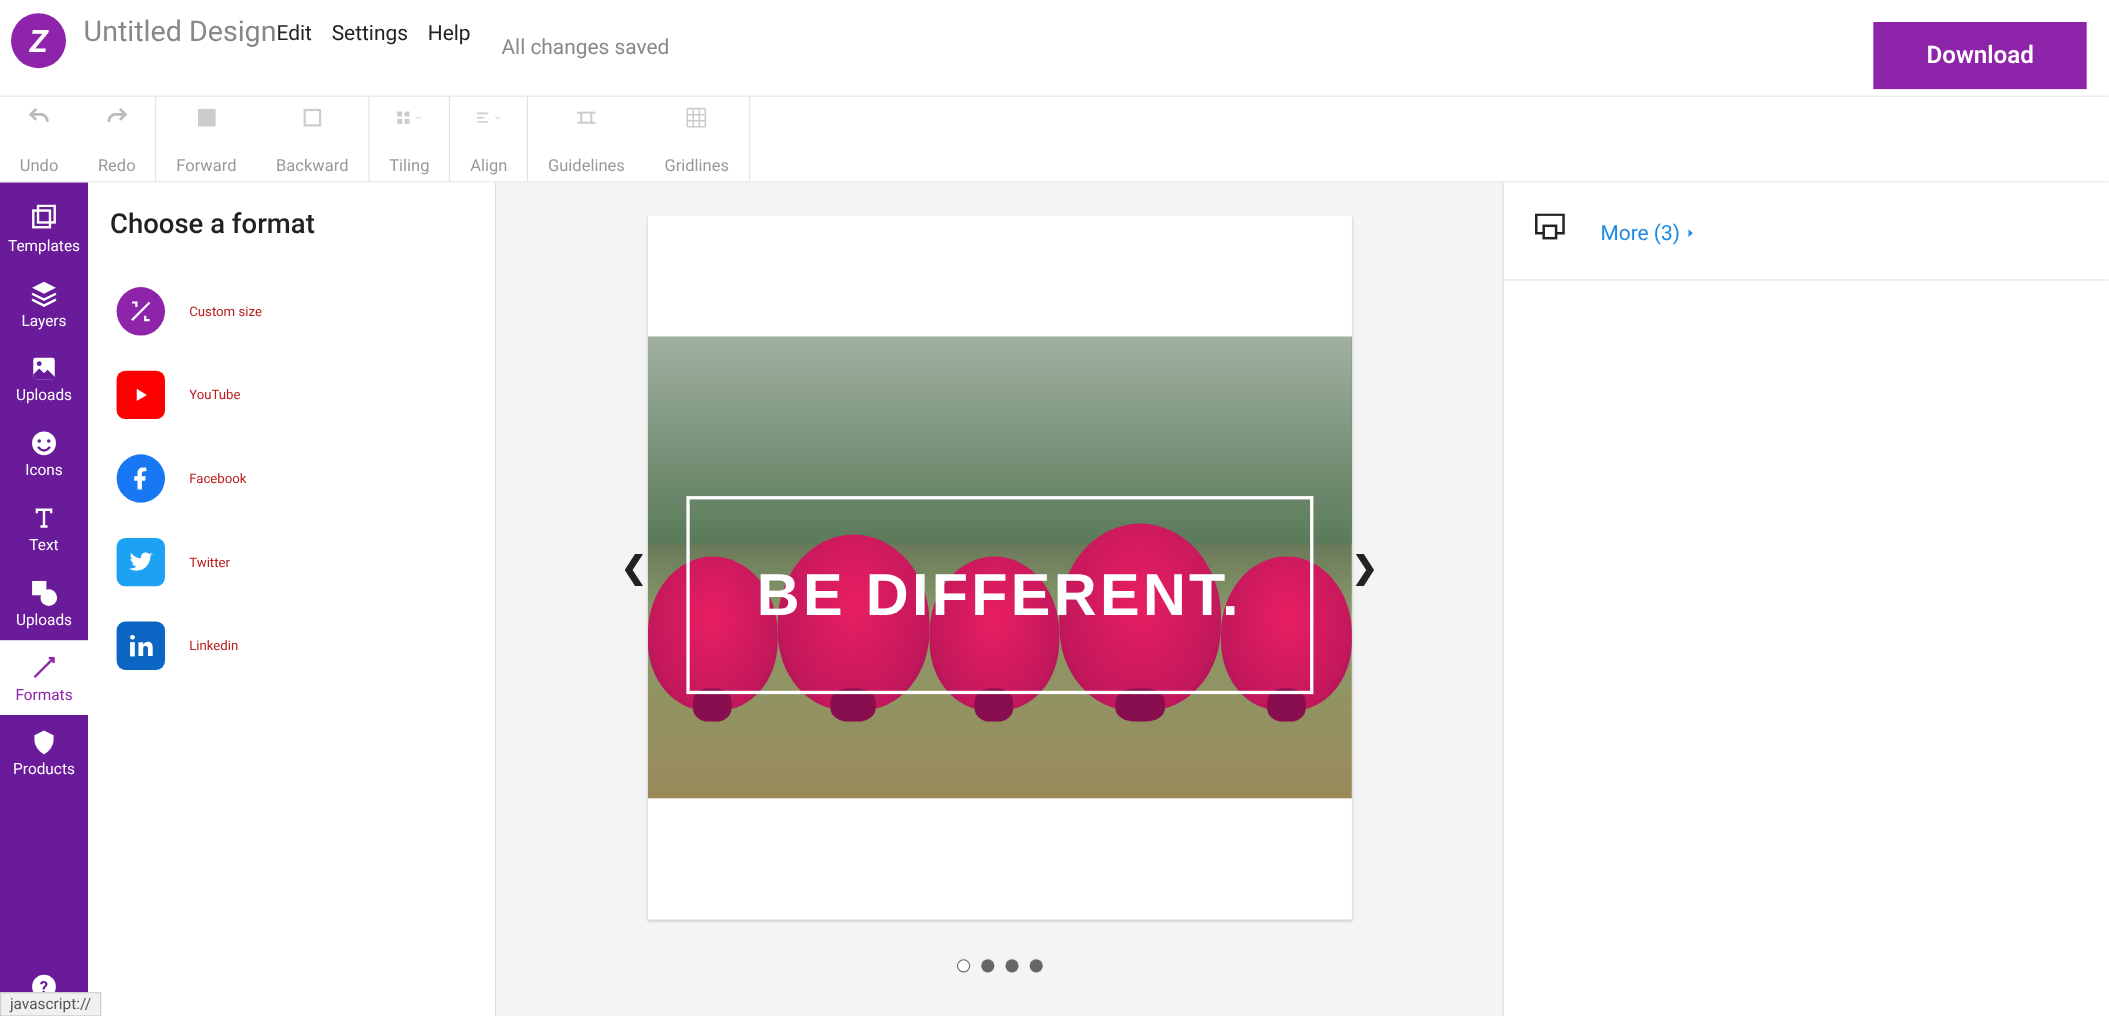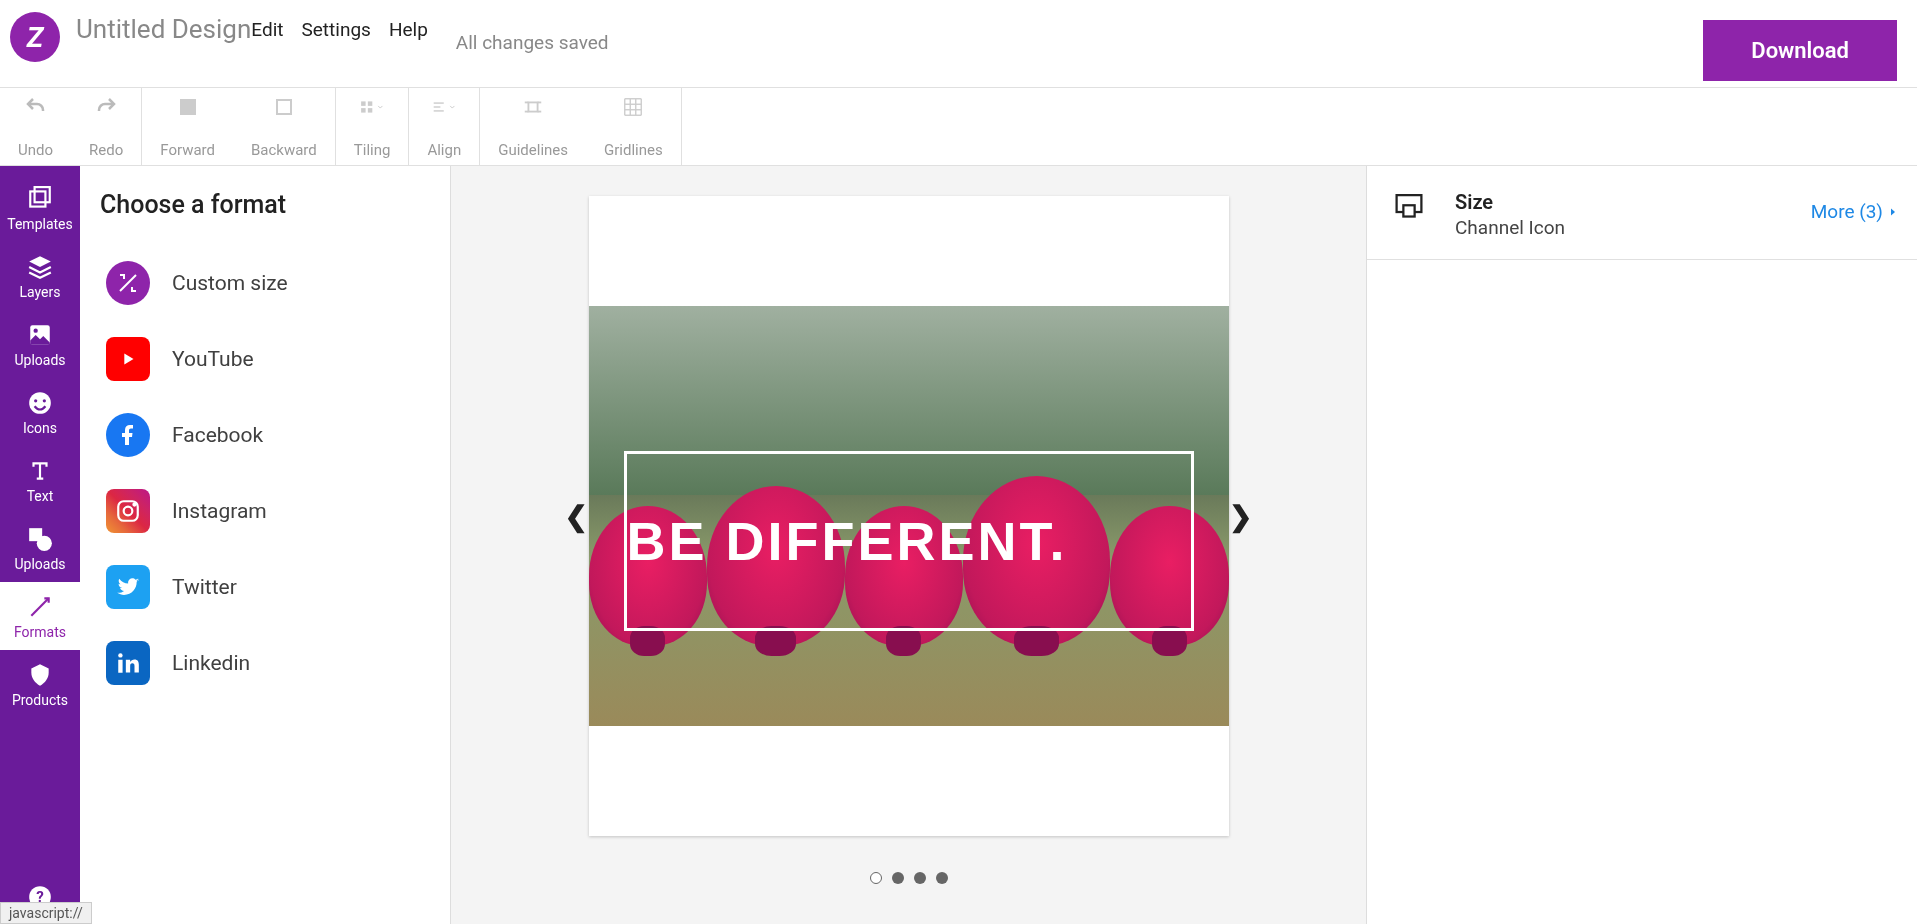--- a/index.html
+++ b/index.html
@@ -32,33 +32,33 @@
 .rail-item { width: 100%; display: flex; flex-direction: column; align-items: center; padding: 12px 1px 10px; cursor: pointer; color: #fff; }
 .rail-item.active { background: #fff; color: #8e24aa; }
 .rail-icon { width: 26px; height: 26px; margin-bottom: 4px; }
 .rail-label { font-size: 14px; }
 
 
 .format-panel { width: 370px; padding: 24px 20px; background: #fff; }
 .panel-title { font-size: 25px; font-weight: 500; color: #222; margin-bottom: 26px; }
 .fmt-item { display: flex; align-items: center; gap: 22px; padding: 16px 6px; cursor: pointer; }
 .fmt-icon { width: 44px; height: 44px; border-radius: 8px; display: flex; align-items: center; justify-content: center; flex-shrink: 0; }
-.fmt-label { font-size: 21px; color: #404040; }
+.fmt-label { font-size: 12px; color: #b91c1c; }
 
 
 .canvas-area { flex: 1; background: #f4f4f4; position: relative; border-left: 1px solid #ddd; border-right: 1px solid #ddd; display: flex; flex-direction: column; align-items: center; }
 .canvas-wrap { width: 640px; margin-top: 30px; position: relative; }
 .canvas-frame { width: 640px; height: 640px; background: #fff; box-shadow: 0 1px 3px rgba(0,0,0,0.2); display: flex; align-items: center; justify-content: center; position: relative; }
 .canvas-img { width: 640px; height: 420px; position: relative; overflow: hidden; }
 .img-bg { position: absolute; inset: 0; background: linear-gradient(to bottom, #3a5a3a 0%, #4a6a4a 25%, #6a7a5a 45%, #8a9a6a 60%, #9a8a5a 100%); }
 .img-bg::before { content: ""; position: absolute; top: 0; left: 0; right: 0; height: 45%; background: linear-gradient(to bottom, #a0b0a0 0%, #5a7a5a 100%); }
 .sheep-row { position: absolute; bottom: 80px; left: 0; right: 0; height: 180px; display: flex; justify-content: space-around; align-items: flex-end; }
 .sheep { width: 120px; height: 140px; background: radial-gradient(ellipse at 50% 40%, #e91e63 0%, #c2185b 70%, #880e4f 100%); border-radius: 50% 50% 45% 45%; position: relative; }
 .sheep::after { content: ""; position: absolute; bottom: -10px; left: 35%; width: 30%; height: 30px; background: #880e4f; border-radius: 40%; }
-.text-box { position: absolute; left: 35px; right: 35px; top: 145px; height: 180px; border: 3px solid #fff; display: flex; align-items: center; }
+.text-box { position: absolute; left: 35px; right: 35px; top: 145px; height: 180px; border: 3px solid #fff; display: flex; align-items: center; justify-content: center; }
 .be-diff { color: #fff; font-size: 54px; font-weight: 700; letter-spacing: 3px; font-family: "Arial Narrow", Arial, sans-serif; }
 .nav-arrow { position: absolute; top: 50%; transform: translateY(-50%); font-size: 28px; color: #222; cursor: pointer; font-weight: bold; }
 .nav-left { left: -24px; }
 .nav-right { right: -24px; }
 .dots { position: absolute; bottom: -48px; left: 50%; transform: translateX(-50%); display: flex; gap: 10px; }
 .dot { width: 12px; height: 12px; border-radius: 50%; background: #666; }
 .dot.hollow { background: #fff; border: 1.5px solid #666; }
 
 
 .right-panel { width: 550px; padding: 24px 0; background: #fff; }
@@ -280,30 +280,20 @@
         </div>
       <span class="fmt-label">YouTube</span>
     </div>
     <div class="fmt-item">
       <div class="fmt-icon" style="background:#1877f2;border-radius:50%;">
           <svg viewBox="0 0 24 24" width="24" height="24" fill="#fff">
             <path d="M13 22v-8h3l.5-4H13V7.5c0-1 .3-2 2-2h2V2h-3c-3 0-5 1.8-5 5v3H6v4h3v8h4z"></path>
           </svg>
         </div>
       <span class="fmt-label">Facebook</span>
-    </div>
-    <div class="fmt-item">
-      <div class="fmt-icon" style="background:linear-gradient(45deg,#f09433,#e6683c,#dc2743,#cc2366,#bc1888);">
-          <svg viewBox="0 0 24 24" width="26" height="26" fill="none" stroke="#fff" stroke-width="2">
-            <rect x="3" y="3" width="18" height="18" rx="5"></rect>
-            <circle cx="12" cy="12" r="4"></circle>
-            <circle cx="18" cy="6" r="1" fill="#fff"></circle>
-          </svg>
-        </div>
-      <span class="fmt-label">Instagram</span>
     </div>
     <div class="fmt-item">
       <div class="fmt-icon" style="background:#1da1f2;">
           <svg viewBox="0 0 24 24" width="26" height="26" fill="#fff">
             <path d="M22 5.8c-.7.3-1.5.6-2.3.7.8-.5 1.5-1.3 1.8-2.3-.8.5-1.7.8-2.6 1-1.5-1.6-4-1.7-5.6-.2-.8.8-1.2 1.9-1.2 3 0 .3 0 .5.1.8-3.3-.2-6.3-1.8-8.3-4.5-1 1.8-.5 4 1.2 5.1-.6 0-1.2-.2-1.8-.5 0 1.9 1.3 3.5 3.2 3.9-.6.2-1.2.2-1.8.1.5 1.6 2 2.7 3.7 2.7-1.5 1.2-3.4 1.8-5.3 1.8H2c1.9 1.2 4.1 1.9 6.3 1.9 7.5 0 11.7-6.3 11.7-11.7v-.5c.8-.6 1.5-1.3 2-2.2z"></path>
           </svg>
         </div>
       <span class="fmt-label">Twitter</span>
     </div>
     <div class="fmt-item">
@@ -345,24 +335,20 @@
       </div>
     </div>
   </div>
 
   <div class="right-panel">
     <div class="size-row">
       <svg class="size-icon" viewBox="0 0 48 71" fill="none" stroke="#222" stroke-width="4">
           <rect x="2" y="2" width="44" height="30"></rect>
           <rect x="14" y="20" width="20" height="20" fill="#fff"></rect>
         </svg>
-      <div class="size-text">
-        <div class="size-title">Size</div>
-        <div class="size-sub">Channel Icon</div>
-      </div>
       <div class="more-link">
         <span>More (3)</span>
         <svg viewBox="0 0 24 24" width="12" height="12" fill="#1e88e5">
             <path d="M8 5l8 7-8 7z"></path>
           </svg>
       </div>
     </div>
   </div>
 
 </div>

